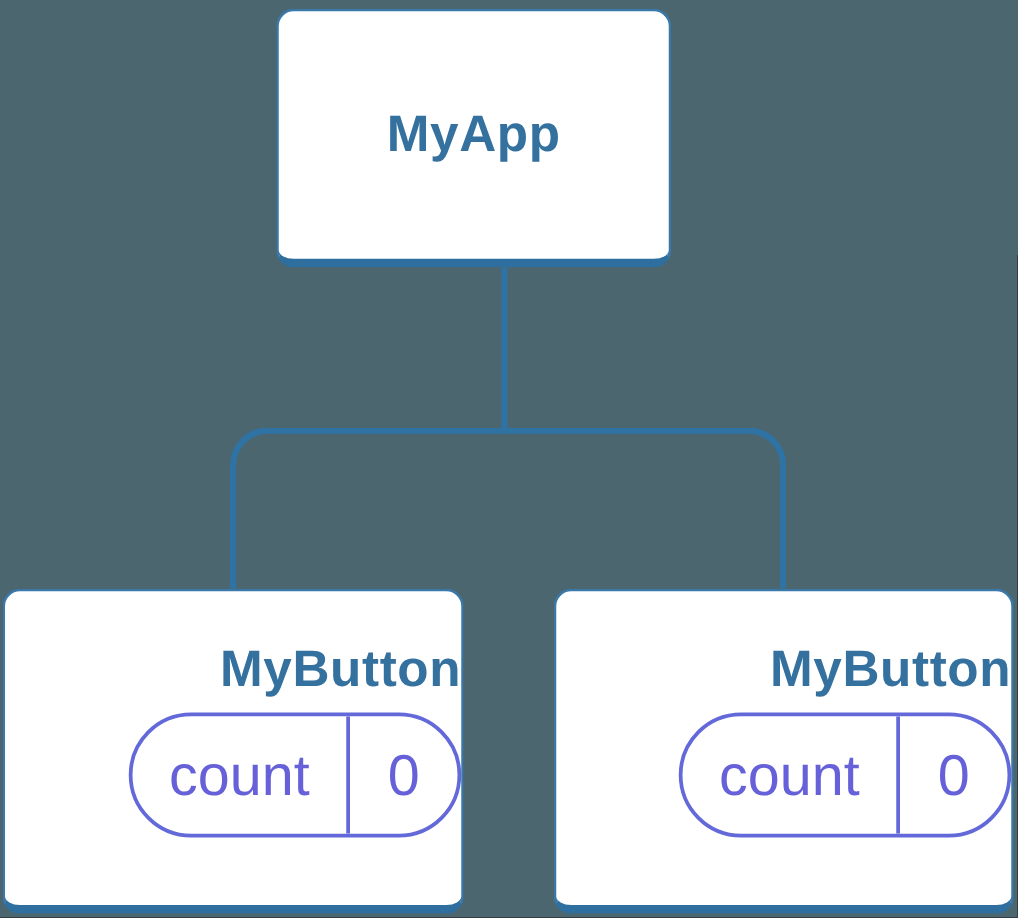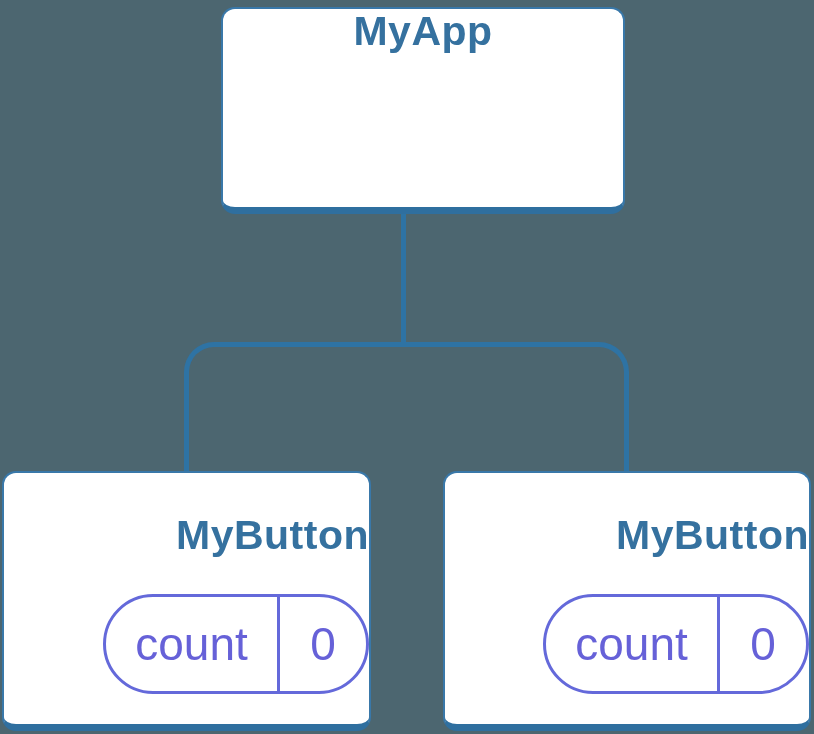--- a/index.html
+++ b/index.html
@@ -32,22 +32,23 @@
     border-bottom: 7px solid var(--card-border-bottom);
     border-radius: 14px;
     box-sizing: border-box;
     display: flex;
     flex-direction: column;
     align-items: center;
   }
   .card.root {
     left: 221px;
     top: 7px;
-    width: 404px;
+    width: 316px;
     height: 207px;
+    justify-content: center;
   }
   .card.child {
     top: 471px;
     width: 369px;
     height: 260px;
     padding-top: 40px;
     align-items: flex-end;
   }
   .card.child-left  { left: 2px; }
   .card.child-right { left: 443px; width: 368px; }
@@ -74,21 +75,21 @@
     width: 445px;
     height: 129px;
     box-sizing: border-box;
     border-top: 5px solid var(--connector);
     border-left: 5px solid var(--connector);
     border-right: 5px solid var(--connector);
     border-top-left-radius: 30px;
     border-top-right-radius: 30px;
   }
   .pill {
-    margin-top: 36px;
+    margin-top: 12px;
     width: 266px;
     height: 100px;
     box-sizing: border-box;
     border: 3px solid var(--state-border);
     border-radius: 50px;
     background: var(--card-background);
     display: flex;
     align-items: stretch;
     overflow: hidden;
   }

